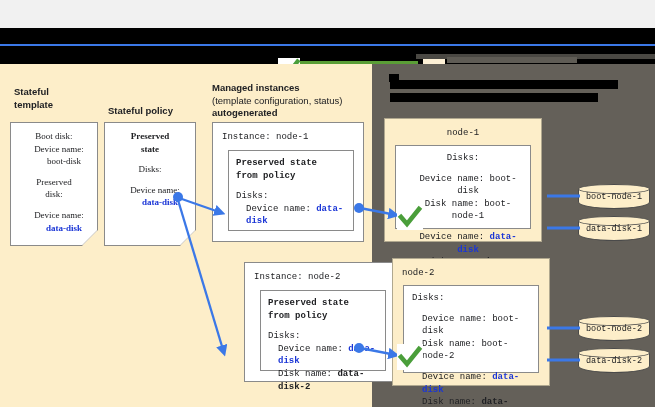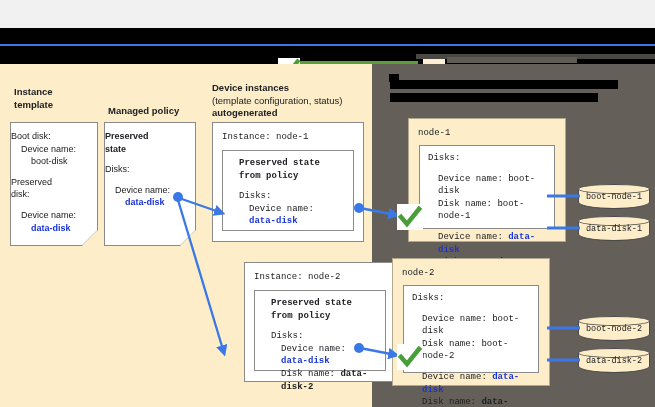--- a/index.html
+++ b/index.html
@@ -51,22 +51,22 @@
 
   
   .redact{position:absolute;background:#000;}
   #r1{left:390px;top:80px;width:228px;height:9px;}
   #r2{left:390px;top:93px;width:208px;height:9px;}
   #r0{left:389px;top:74px;width:10px;height:8px;}
 
   
   .docbox{
     position:absolute;background:#fff;border:1px solid #8a8a8a;
-    font-family:Liberation Sans, sans-serif;font-size:9px;color:#202124;
-    line-height:12.6px;box-sizing:border-box;padding:7px 0;
+    font-family:Liberation Serif, serif;font-size:9px;color:#202124;
+    line-height:12.6px;box-sizing:border-box;padding:7px 9px;text-align:center;
   }
   .docbox .foldline{
     position:absolute;right:0;bottom:0;width:0;height:0;
     border-left:15px solid transparent;border-bottom:15px solid #c9c9c9;
   }
   .docbox .foldcut{
     position:absolute;right:-1px;bottom:-1px;width:0;height:0;
     border-left:16px solid transparent;border-bottom:16px solid #fdeec9;
   }
 
@@ -81,33 +81,33 @@
 
   
   .plainbox{
     position:absolute;background:#fff;border:1px solid #8a8a8a;
     font-family:"Liberation Mono", monospace;font-size:9px;color:#202124;
     line-height:12.6px;box-sizing:border-box;padding:8px 9px;
   }
   #box-mi-node1{left:212px;top:122px;width:152px;height:120px;}
   #box-mi-node2{left:212px;top:262px;width:152px;height:120px;margin-left:32px;}
   .innerbox{
-    position:absolute;left:9px;right:9px;background:#fff;border:1px solid #8a8a8a;
-    box-sizing:border-box;padding:6px 16px;
+    position:absolute;left:15px;right:9px;background:#fff;border:1px solid #8a8a8a;
+    box-sizing:border-box;padding:6px 7px;
   }
   #inner-node1{top:27px;height:81px;}
   #inner-node2{top:27px;height:81px;}
 
   
   .nodecard{
     position:absolute;background:#fdeec9;border:1px solid #b0a88f;
     font-family:"Liberation Mono", monospace;font-size:9px;color:#202124;
     line-height:12.6px;box-sizing:border-box;padding:8px 9px;
   }
-  #card-node1{left:408px;top:118px;width:158px;height:124px;}
+  #card-node1{left:384px;top:118px;width:158px;height:124px;text-align:center;}
   #card-node2{left:392px;top:258px;width:158px;height:128px;}
   .nodeinner{
     position:absolute;left:10px;right:10px;background:#fff;border:1px solid #8a8a8a;
     box-sizing:border-box;padding:6px 8px;
   }
   #ninner-1{top:26px;height:84px;}
   #ninner-2{top:26px;height:88px;}
 
   
   .cyl{
@@ -162,28 +162,28 @@
 
   <div class="cream-panel"></div>
   <div class="gray-panel"></div>
   <div class="cream-bottom"></div>
 
   <div class="redact" id="r0"></div>
   <div class="redact" id="r1"></div>
   <div class="redact" id="r2"></div>
 
   <div class="col-head" id="h-instance-template">
-    <div>Instance</div>
+    <div>Stateful</div>
     <div>template</div>
   </div>
   <div class="col-head" id="h-stateful-policy">
-    <div>Managed policy</div>
+    <div>Stateful policy</div>
   </div>
   <div class="col-head" id="h-managed">
-    <div>Device instances</div>
+    <div>Managed instances</div>
     <div class="sub">(template configuration, status)</div>
     <div>autogenerated</div>
   </div>
 
   <div class="docbox" id="box-instance-template">
     <div>Boot disk:</div>
     <div class="ind1">Device name:</div>
     <div class="ind2">boot-disk</div>
     <div class="sp"></div>
     <div>Preserved</div>

